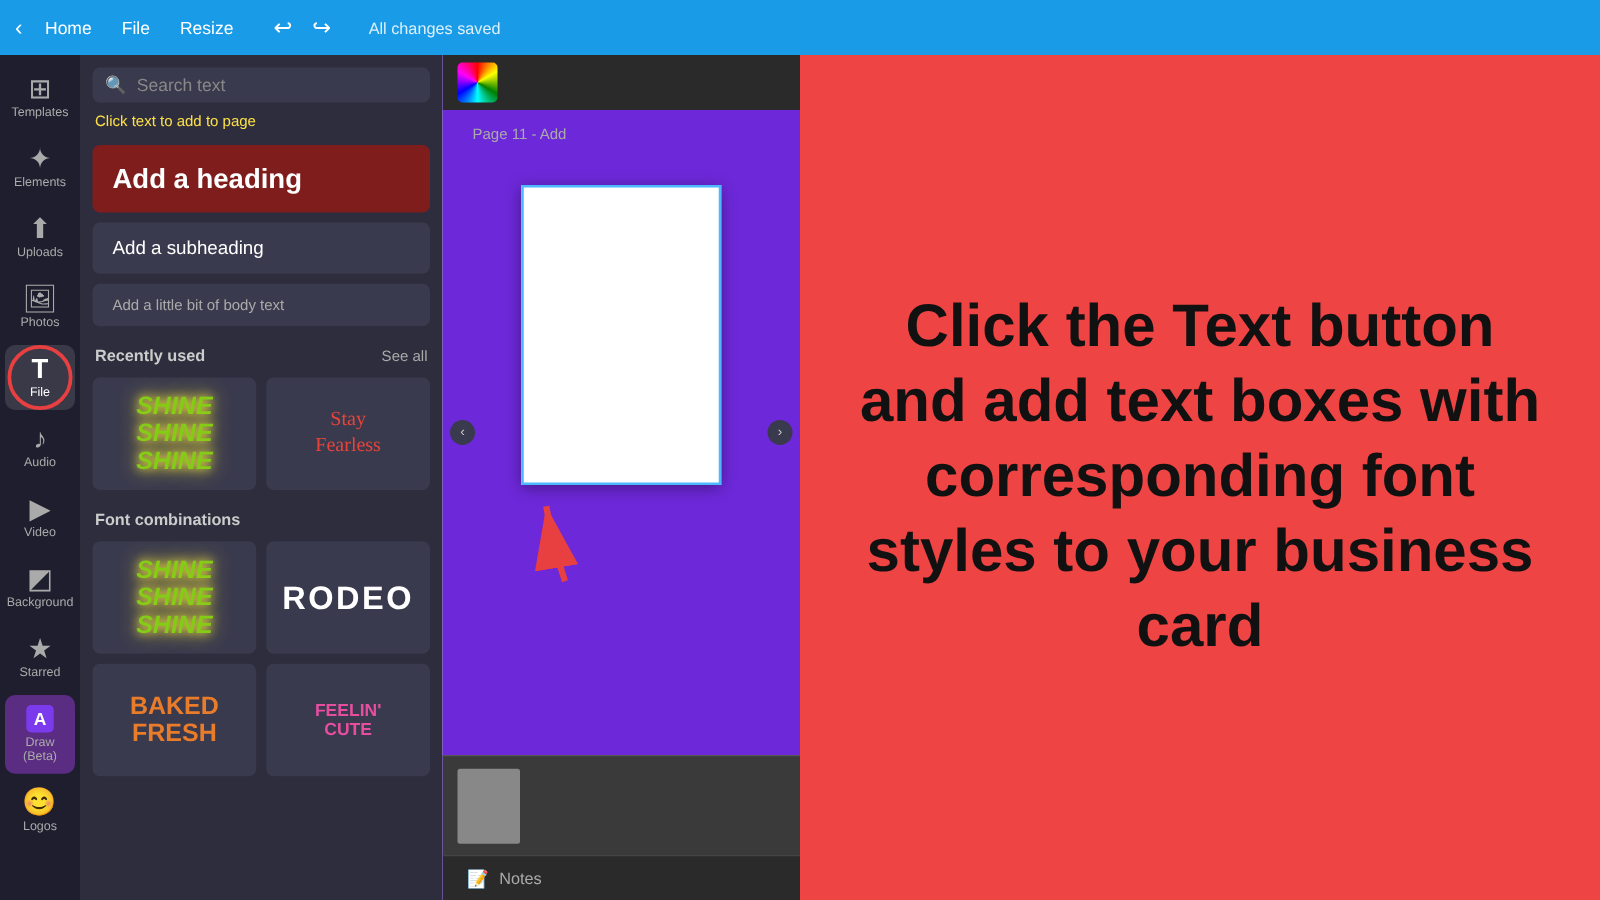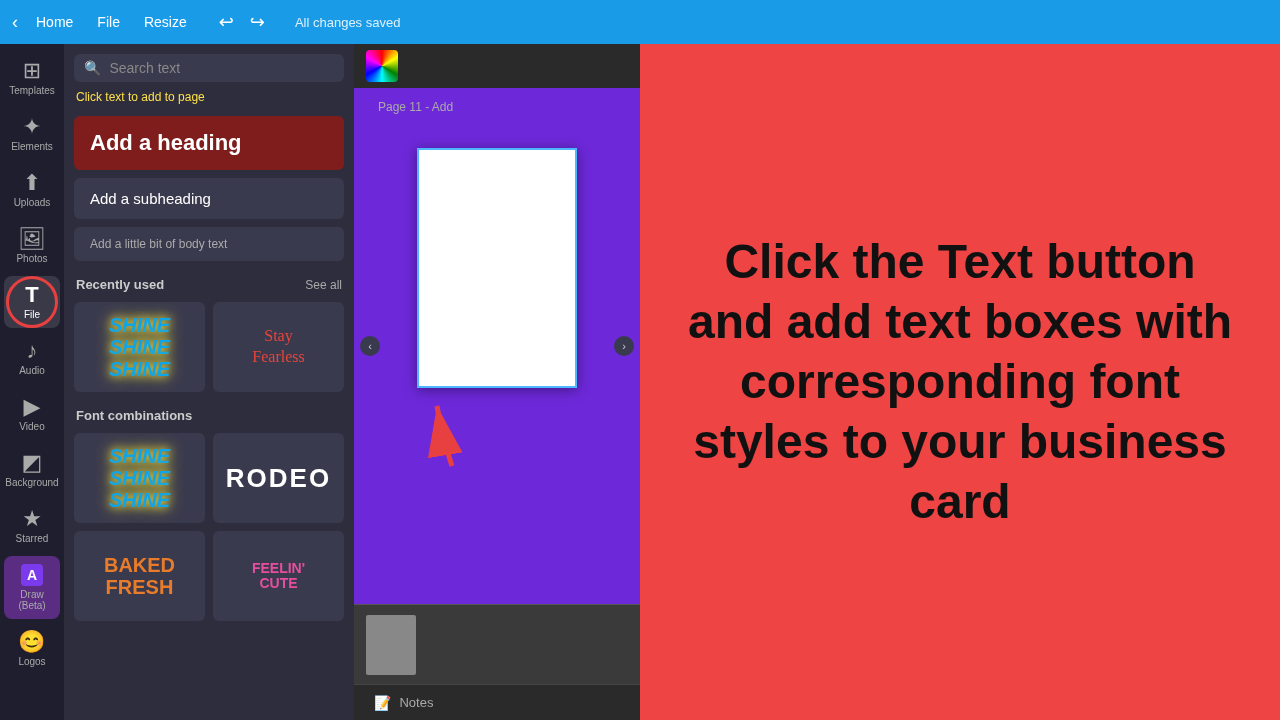--- a/index.html
+++ b/index.html
@@ -149,21 +149,21 @@
       justify-content: center;
       cursor: pointer;
       overflow: hidden;
       position: relative;
     }
 
     
     .shine-text {
       font-size: 20px;
       font-weight: 900;
-      color: #0ea5e9;
+      color: #84cc16;
       text-shadow: 0 0 8px #f5e642, 0 0 16px #f5e642;
       text-align: center;
       line-height: 1.1;
       font-style: italic;
     }
 
     
     .stay-fearless-text {
       font-size: 16px;
       font-family: 'Brush Script MT', cursive;

